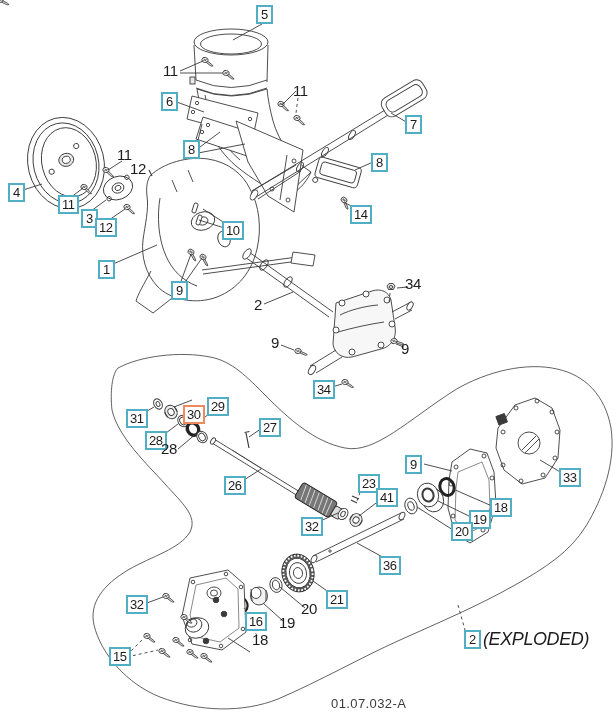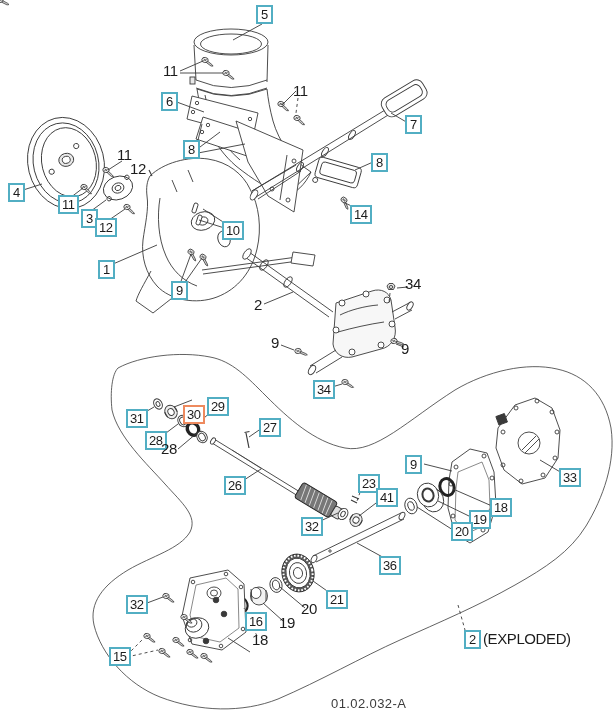--- a/index.html
+++ b/index.html
@@ -5,21 +5,21 @@
   html,body{margin:0;padding:0;background:#fff;}
   #stage{position:relative;width:613px;height:728px;background:#fff;overflow:hidden;
          font-family:"Liberation Sans",sans-serif;}
   #art{position:absolute;left:0;top:0;}
   .co{position:absolute;box-sizing:border-box;background:#fff;border:2px solid #52aec3;
       font:13px/15px "Liberation Sans",sans-serif;color:#1c1c1c;text-align:center;
       padding:0 2px;min-width:17px;letter-spacing:-0.4px;cursor:pointer;}
   .co.hl{border-color:#ee8a5e;margin-top:20px;}
   .tx{position:absolute;font:15px/16px "Liberation Sans",sans-serif;color:#1c1c1c;
       letter-spacing:-0.4px;white-space:nowrap;}
-  .note{font-size:15px;}
+  .note{font-size:18px;font-style:italic;}
   .code{position:absolute;font:13px "Liberation Sans",sans-serif;color:#3c3c3c;letter-spacing:.4px;}
 </style>
 </head>
 <body>
 
 <div id="stage">
 
 <svg id="art" width="613" height="728" viewBox="0 0 613 728">
   <g fill="none" stroke="#3a3a3a" stroke-width="0.9">
 
@@ -350,15 +350,15 @@
 <div class="tx" style="left:254px;top:297px">2</div>
 <div class="tx" style="left:271px;top:335px">9</div>
 <div class="tx" style="left:405px;top:276px">34</div>
 <div class="tx" style="left:401px;top:341px">9</div>
 <div class="tx" style="left:161px;top:441px">28</div>
 <div class="tx" style="left:301px;top:601px">20</div>
 <div class="tx" style="left:279px;top:615px">19</div>
 <div class="tx" style="left:252px;top:632px">18</div>
 
 <div class="tx note" style="left:483px;top:631px">(EXPLODED)</div>
-<div class="code" style="left:331px;top:696px">01.02.032-A</div>
+<div class="code" style="left:331px;top:696px">01.07.032-A</div>
 
 </div>
 
 </body></html>

